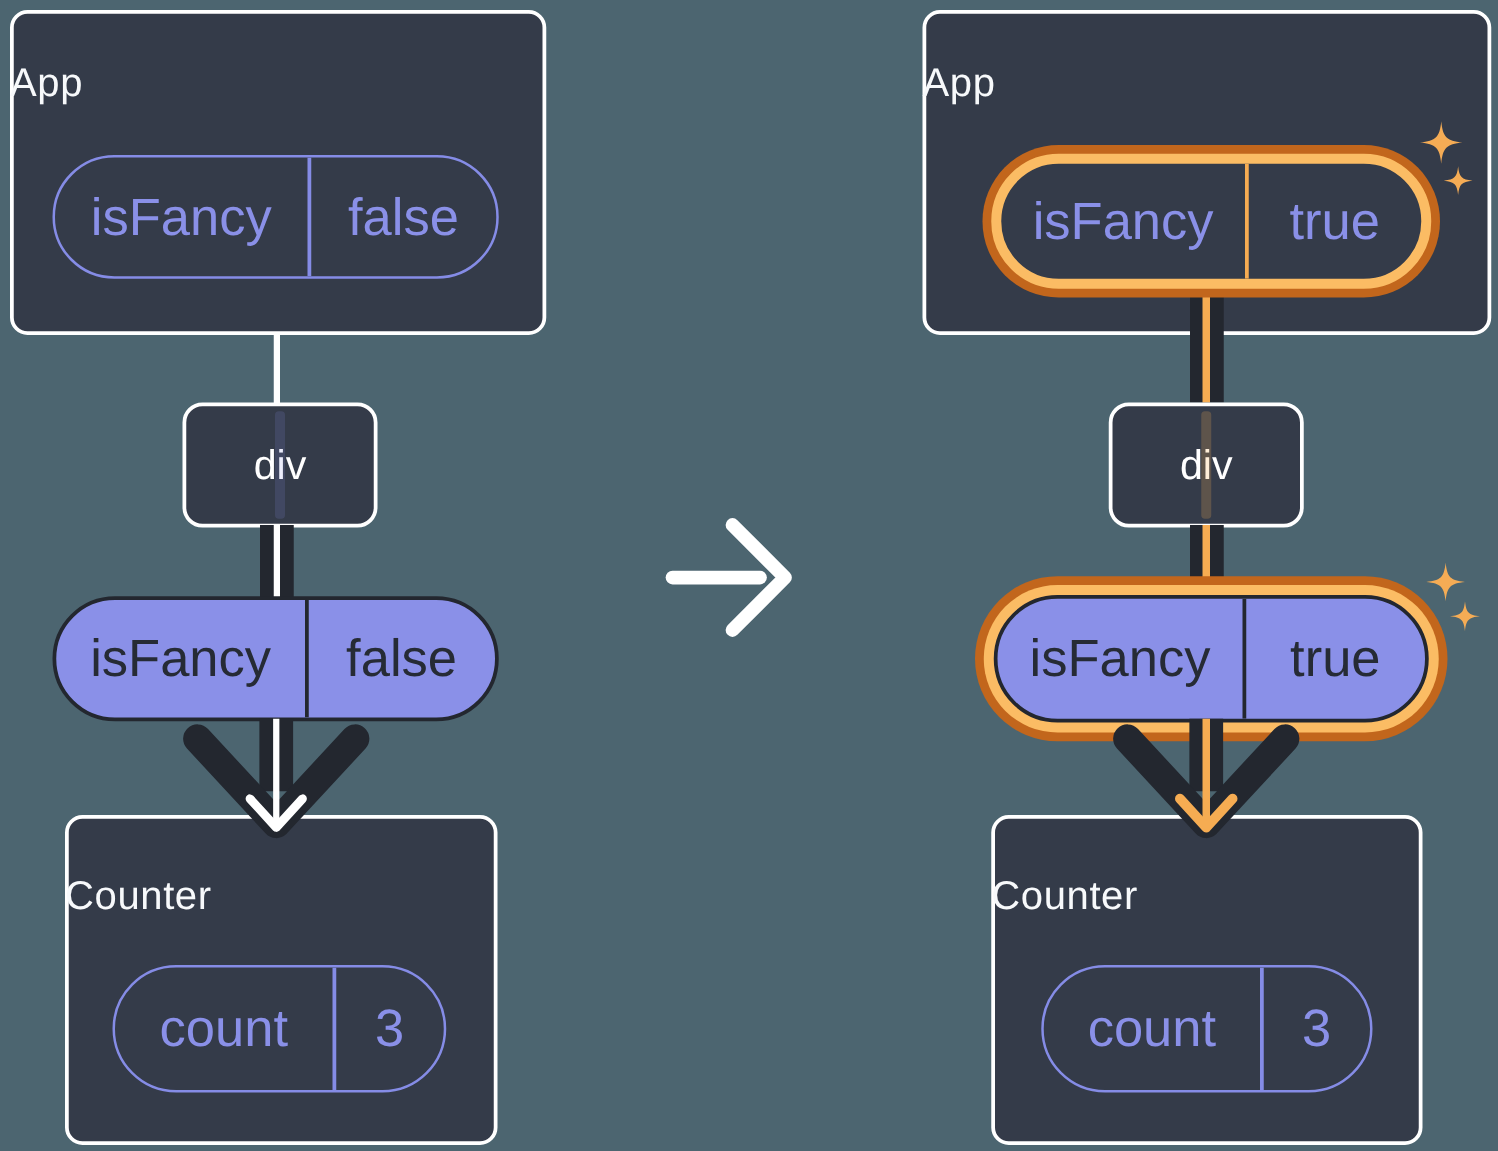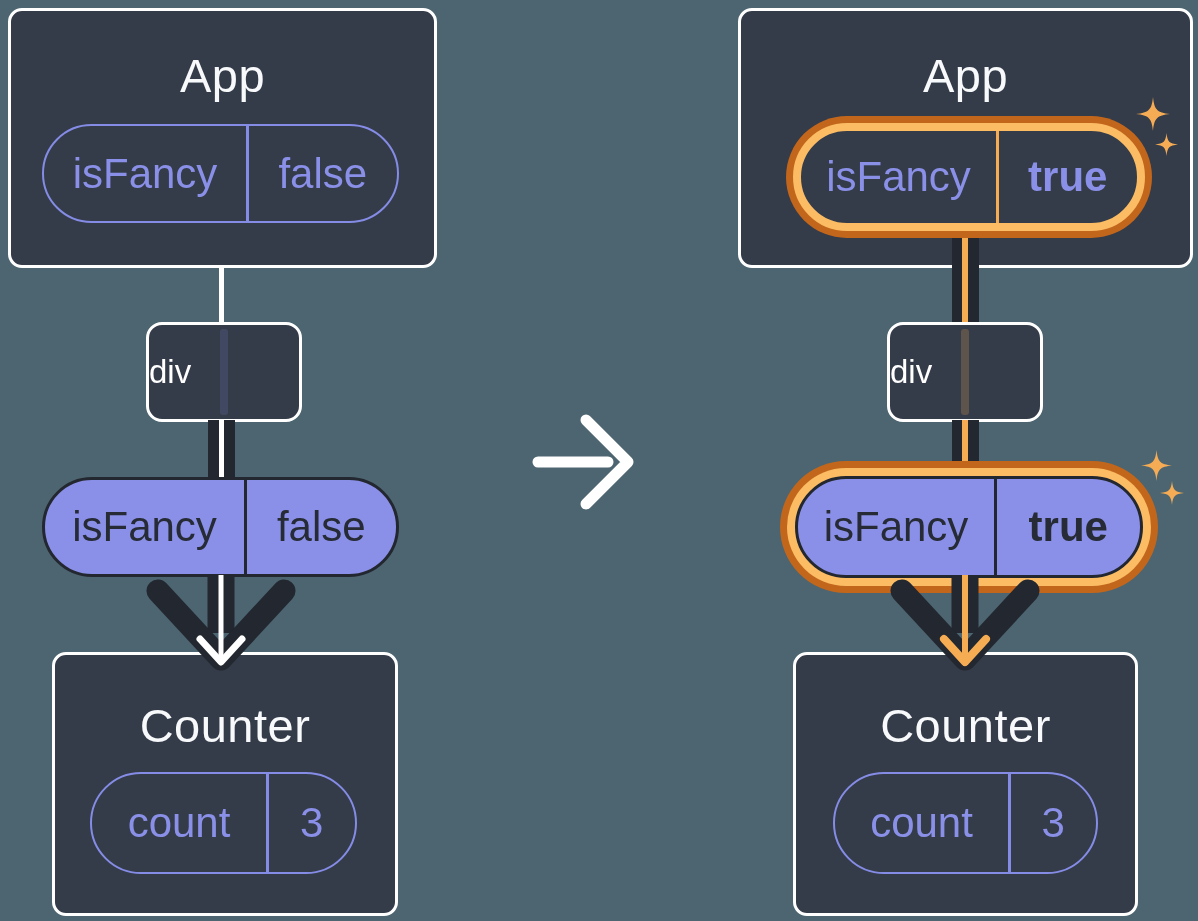--- a/index.html
+++ b/index.html
@@ -7,35 +7,35 @@
     width:1198px;height:921px;position:relative;overflow:hidden;
     background:#4C6570;
     font-family:"Liberation Sans", sans-serif;
   }
   
   .card{
     position:absolute;background:#343B49;border:3px solid #FFFFFF;
     border-radius:14px;box-sizing:border-box;
   }
   .card-title{
-    position:absolute;left:0;right:0;text-align:center;
-    color:#F7F9FB;font-size:47px;font-weight:500;letter-spacing:.5px;
+    position:absolute;left:0;right:0;text-align:left;
+    color:#F7F9FB;font-size:32px;font-weight:500;letter-spacing:.5px;
   }
   
   .pill{
     position:absolute;display:flex;align-items:stretch;
     border-radius:999px;box-sizing:border-box;overflow:hidden;
   }
   .pill-outline{border:2.5px solid #858CE6;background:transparent;}
   .pill-solid{border:3px solid #23272F;background:#8A90E8;}
   .pill-navy{background:#343B49;}
   .cell{display:flex;align-items:center;justify-content:center;font-size:42px;}
   .txt-purple{color:#8A90E8;}
   .txt-dark{color:#262B35;}
-  .bold{font-weight:700;}
+  .bold{font-weight:400;}
   .vdiv{width:2.5px;align-self:stretch;}
   .vdiv-purple{background:#858CE6;}
   .vdiv-dark{background:#23272F;}
   .vdiv-orange{background:#F6AC52;}
   
   .ring-top{
     border:8px solid #FBBC64;
     box-shadow:0 0 0 7px #C2661C;
   }
   .ring-bottom{
@@ -43,21 +43,21 @@
   }
   
   .edge-white{position:absolute;background:#FFFFFF;}
   .bar-dark{position:absolute;background:#23272F;}
   .bar-white{position:absolute;background:#FFFFFF;}
   .bar-orange{position:absolute;background:#F6AC52;}
   
   .divnode{
     position:absolute;background:#343B49;border:3px solid #FFFFFF;
     border-radius:16px;box-sizing:border-box;
-    display:flex;align-items:center;
+    display:flex;align-items:center;justify-content:center;
     color:#FFFFFF;font-size:33px;
   }
   .stripe{
     position:absolute;top:4px;bottom:4px;left:50%;width:8px;
     transform:translateX(-50%);border-radius:3px;
   }
   .stripe-purple{background:rgba(138,144,232,0.16);}
   .stripe-orange{background:rgba(246,172,82,0.22);}
   svg{position:absolute;overflow:visible;}
   .spark{fill:#F5AC55;}

